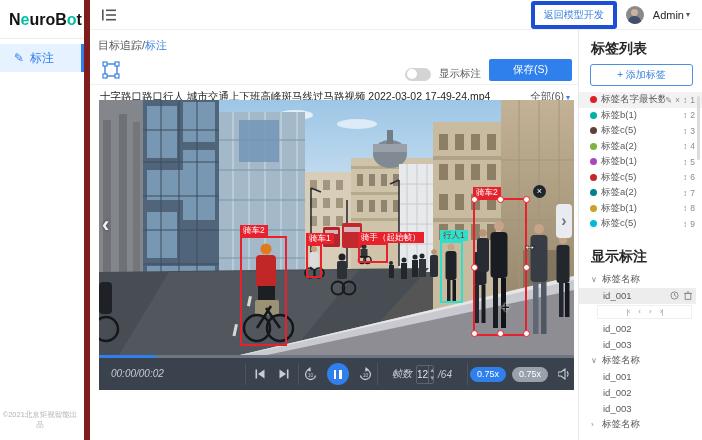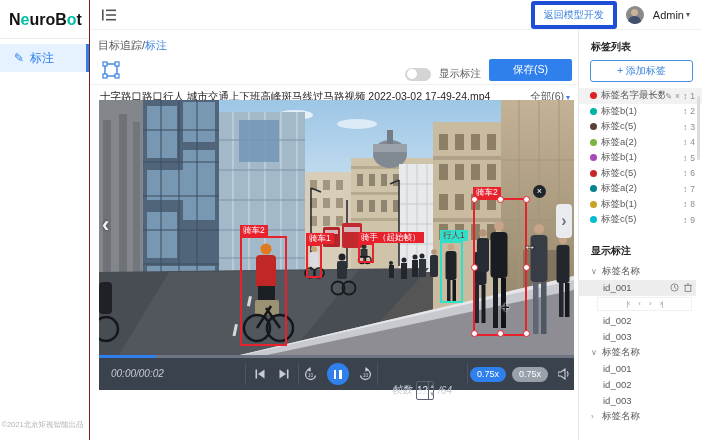--- a/index.html
+++ b/index.html
@@ -1,20 +1,20 @@
 <!DOCTYPE html>
 <html><head>
 <meta charset="utf-8">
 <style>
   * { margin:0; padding:0; box-sizing:border-box; }
   html,body { width:702px; height:440px; overflow:hidden; background:#fff;
     font-family:"Liberation Sans","DejaVu Sans",sans-serif; color:#262626; }
 
   
-  .sidebar { position:absolute; left:0; top:0; width:90px; height:440px; background:#fff; border-right:1px solid #7f1d1d; }
+  .sidebar { position:absolute; left:0; top:0; width:90px; height:440px; background:#fff; border-right:6px solid #7f1d1d; }
   .logo { padding:11px 8px 9px 9px; font-size:16px; font-weight:bold; letter-spacing:0; border-bottom:1px solid #ededed; color:#141414; }
   .logo .teal { color:#00bfa8; }
   .nav-item { margin-top:5px; height:28px; display:flex; align-items:center; gap:6px; padding-left:14px;
     background:#e6f2ff; color:#2f80ed; font-size:12px; border-right:3px solid #2f80ed; cursor:pointer; }
   .nav-item .pencil { font-size:12px; }
   .copyright { position:absolute; left:0; right:4px; bottom:10px; font-size:7.5px; color:#b3b3b3; text-align:center; }
 
   
   .topbar { position:absolute; left:90px; top:0; width:612px; height:30px; background:#fff; border-bottom:1px solid #f0f0f0;
     display:flex; align-items:center; }
@@ -74,21 +74,21 @@
   .play-btn i { display:block; width:2.5px; height:9px; background:#fff; }
   .frame-input { width:18px; height:19px; border:1px solid #5b6470; border-radius:2px; display:flex; align-items:stretch; }
   .frame-input .val { flex:1; color:#e3e6ea; font-size:10px; text-align:center; line-height:17px; }
   .frame-input .spin { width:11px; border-left:1px solid #5b6470; display:flex; flex-direction:column; }
   .frame-input .spin span { flex:1; font-size:6px; line-height:8px; color:#9aa3ad; text-align:center; cursor:pointer; }
   .pill { border-radius:9px; font-size:9px; color:#fff; padding:2.5px 7px; cursor:pointer; }
   .pill.blue { background:#2f80ed; } .pill.gray { background:#99a1ab; }
 
   
   .rpanel { position:absolute; left:578px; top:30px; width:124px; height:410px; background:#fff; border-left:1px solid #e8e8e8; }
-  .rp-title { font-size:10px; font-weight:bold; color:#262626; padding:10px 0 6px 12px; }
+  .rp-title { font-size:14px; font-weight:bold; color:#262626; padding:10px 0 6px 12px; }
   .add-label-btn { margin:0 8px 6px 11px; width:103px; border:1px solid #4a90e2; color:#3b82e0; background:#fff; border-radius:3px;
     font-size:10px; padding:3px 0; text-align:center; cursor:pointer; font-family:inherit; display:block; }
   .lrow { height:15.5px; display:flex; align-items:center; padding:0 7px 0 11px; cursor:pointer; }
   .lrow.active { background:#f2f2f2; }
   .dot { width:7px; height:7px; border-radius:50%; flex:none; margin-right:4px; }
   .lname { font-size:9.5px; color:#595959; white-space:nowrap; overflow:hidden; flex:1; }
   .licons { display:flex; align-items:center; gap:3px; color:#8c8c8c; font-size:8.5px; flex:none; }
   .licons .num { color:#8c8c8c; }
   .lscroll { position:absolute; right:2px; top:66px; width:3px; height:64px; border-radius:2px; background:#dcdcdc; }
 
@@ -394,21 +394,21 @@
             <rect x="320" y="159" width="7" height="18" fill="#30343b"></rect>
         </g>
       </svg>
 
       <div class="bbox" style="left: 141px; top: 136px; width: 47px; height: 110px; border-color: rgb(232, 34, 45);">
         <span class="tag" style="background: rgb(232, 34, 45);">骑车2</span>
       </div>
       <div class="bbox" style="left: 207px; top: 144px; width: 16px; height: 34px; border-color: rgb(232, 34, 45);">
         <span class="tag" style="background: rgb(232, 34, 45);">骑车1</span>
       </div>
-      <div class="bbox" style="left: 259px; top: 143px; width: 16px; height: 20px; border-color: rgb(232, 34, 45);">
+      <div class="bbox" style="left: 259px; top: 143px; width: 30px; height: 20px; border-color: rgb(232, 34, 45);">
         <span class="tag" style="background: rgb(232, 34, 45);">骑手（起始帧）</span>
       </div>
       <div class="bbox teal" style="left: 341px; top: 141px; width: 23px; height: 62px; border-color: rgb(46, 224, 201);">
         <span class="tag">行人1</span>
       </div>
       <div class="bbox" style="left: 374px; top: 98px; width: 54px; height: 138px; border-color: rgb(232, 34, 45);">
         <span class="tag" style="background: rgb(232, 34, 45);">骑车2</span>
         <span class="handle" style="left:-4px;top:-4px;"></span>
         <span class="handle" style="left:22px;top:-4px;"></span>
         <span class="handle" style="left:48px;top:-4px;"></span>
@@ -453,21 +453,21 @@
             <i></i>
             <i></i>
           </span>
         <svg class="icon-btn" width="15" height="15" viewBox="0 0 15 15">
             <path d="M2.5 8.5 A5 5 0 1 0 7.5 2.5" fill="none" stroke="#c8cdd4" stroke-width="1.3"></path>
             <polygon points="7.5,0 7.5,5 10.8,2.5" fill="#c8cdd4"></polygon>
             <text x="7.5" y="10" font-size="5" fill="#c8cdd4" text-anchor="middle">10</text>
           </svg>
       </div>
       <span class="cdiv" style="left:278px;"></span>
-      <div class="grp" style="left:278px;width:90px;gap:4px;margin-top:16px;">
+      <div class="grp" style="left:278px;width:90px;gap:4px;">
         <span class="ctrl-text">帧数</span>
         <span class="frame-input">
           <span class="val">12</span>
           <span class="spin">
               <span>▲</span>
               <span>▼</span>
             </span>
         </span>
         <span class="ctrl-text">/64</span>
       </div>

